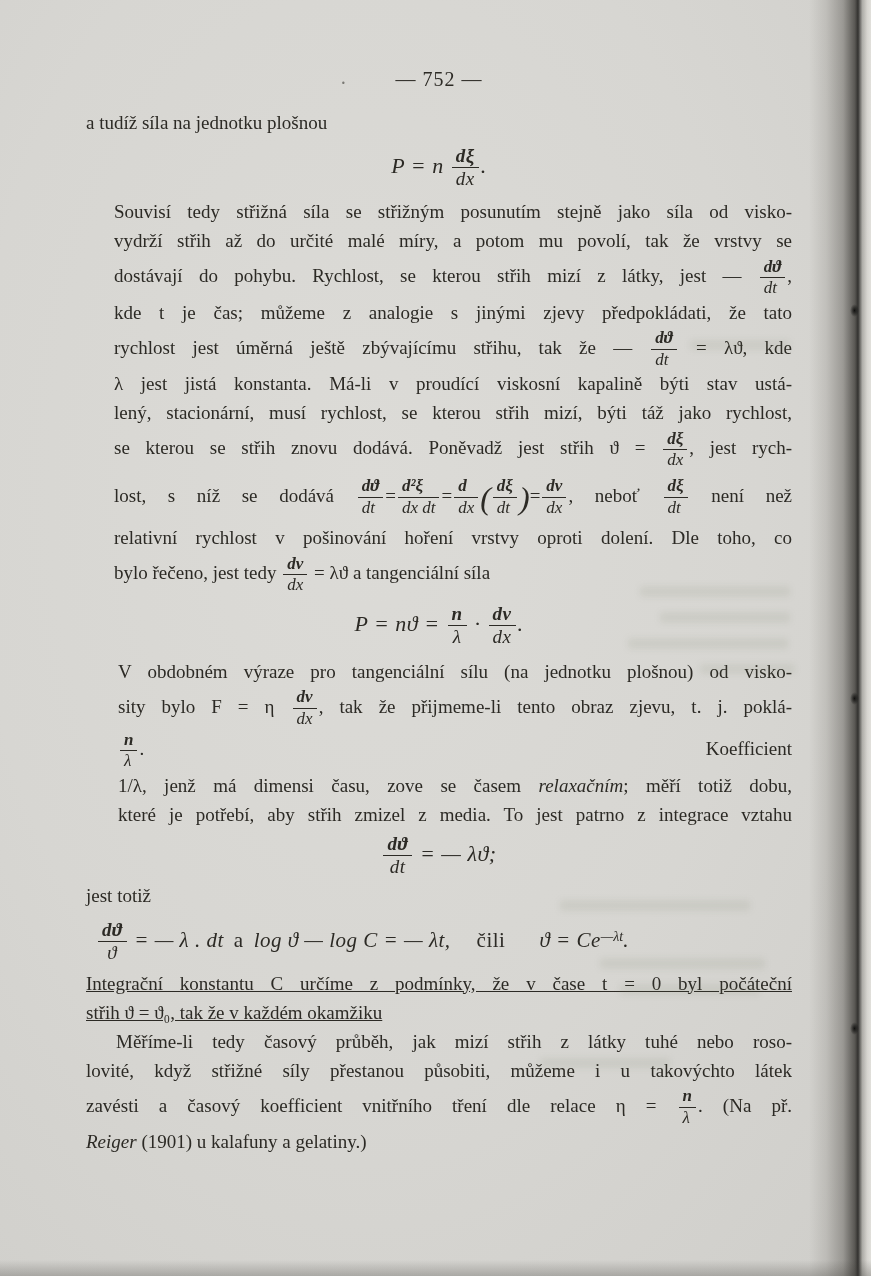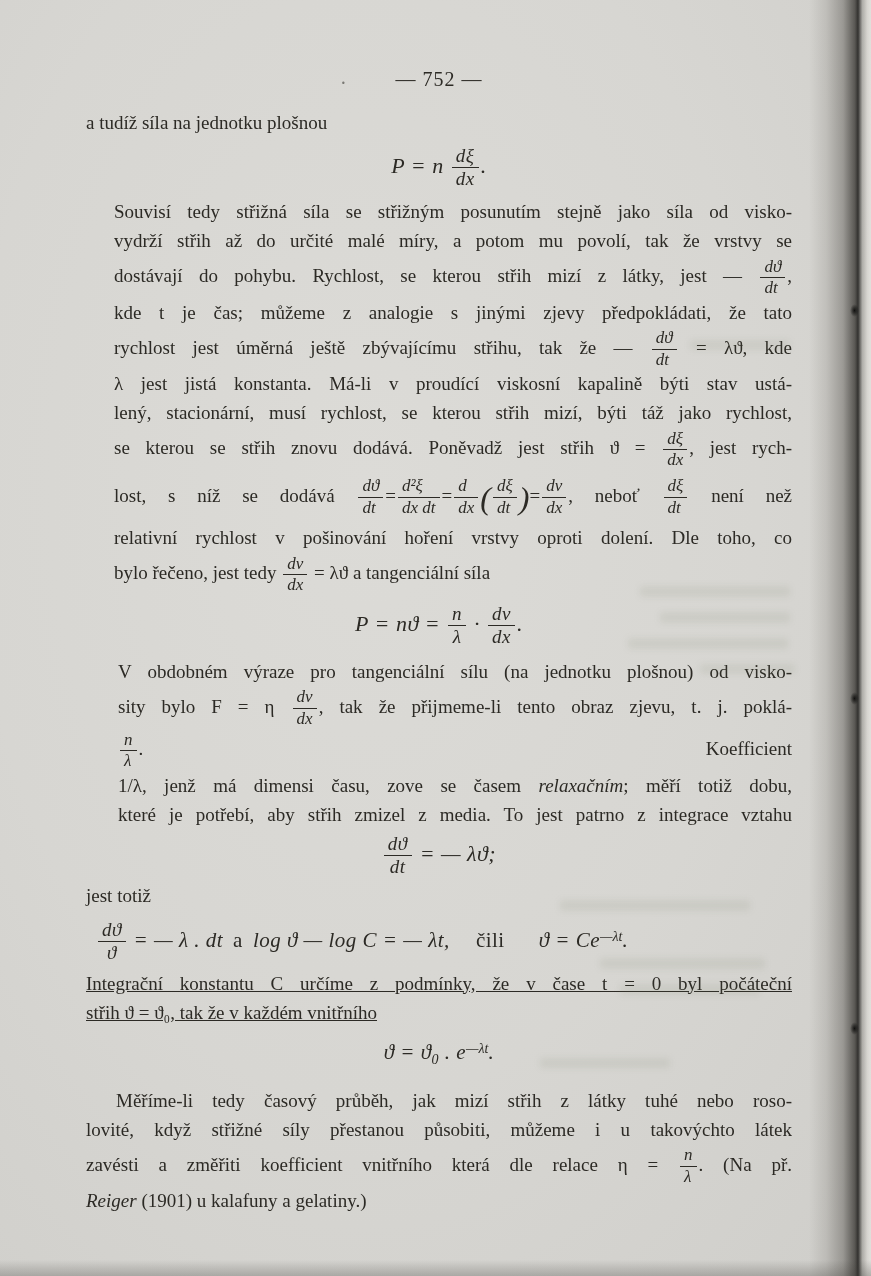--- a/index.html
+++ b/index.html
@@ -27,21 +27,21 @@
   .line.xtall{line-height:52px;}
   .indent{text-indent:30px;}
   .v{}
   .em{font-style:italic;}
   
   .frac{
     display:inline-block;vertical-align:middle;text-align:center;
     font-style:italic;line-height:1.08;font-size:17px;
     margin:0 2px;
   }
-  .frac .fn{display:block;padding:0 4px 1px;border-bottom:1.4px solid #2c2a25;}
+  .frac .fn{display:block;padding:0 4px 1px;border-bottom:1.4px solid #2c2a25;font-weight:bold;}
   .frac .fd{display:block;padding:1px 4px 0;}
   
   .eq{
     text-align:center;font-style:italic;font-size:22px;line-height:50px;
     letter-spacing:.5px;
   }
   .eq .frac{font-size:19px;}
   .eq.left{text-align:left;font-size:21px;}
   .eq .up{font-style:normal;}
   .sp-sm{display:inline-block;width:10px;}
@@ -165,32 +165,29 @@
 
     <div class="line noj">jest totiž</div>
 
     <div class="eq left m-eq4">
       <span class="frac"><span class="fn">dϑ</span><span class="fd">ϑ</span></span>
       <span>= — λ . dt</span><span class="sp-sm"></span><span class="up">a</span><span class="sp-sm"></span><span>log ϑ — log C = — λt,</span><span class="sp-md"></span><span class="up">čili</span><span class="sp-lg"></span><span>ϑ = Ce</span><sup class="e">—λt</sup><span>.</span>
     </div>
 
     <div class="m-p5">
       <div class="line">Integrační konstantu C určíme z podmínky, že v čase t = 0 byl počáteční</div>
-      <div class="line noj">střih ϑ = ϑ₀, tak že v každém vnitřního</div>
-    </div>
-
-    <div class="eq m-eq5" style="font-size:21px;line-height:44px;">
-      <span>ϑ = ϑ</span><sub class="e">0</sub><span> . e</span><sup class="e">—λt</sup><span>.</span>
-    </div>
+      <div class="line noj">střih ϑ = ϑ₀, tak že v každém okamžiku</div>
+    </div>
+
 
     <div>
       <div class="line indent">Měříme-li tedy časový průběh, jak mizí střih z látky tuhé nebo roso-</div>
       <div class="line">lovité, když střižné síly přestanou působiti, můžeme i u takovýchto látek</div>
       <div class="line tall">
-        <span>zavésti a změřiti koefficient vnitřního která dle relace η =</span>
+        <span>zavésti a časový koefficient vnitřního tření dle relace η =</span>
         <span class="frac"><span class="fn">n</span><span class="fd">λ</span></span><span>. (Na př.</span>
       </div>
       <div class="line noj">
         <span class="em">Reiger</span><span> (1901) u kalafuny a gelatiny.)</span>
       </div>
     </div>
 
   </div>
 
   <div class="smudge" style="left:690px;top:340px;width:100px;height:10px;"></div>

